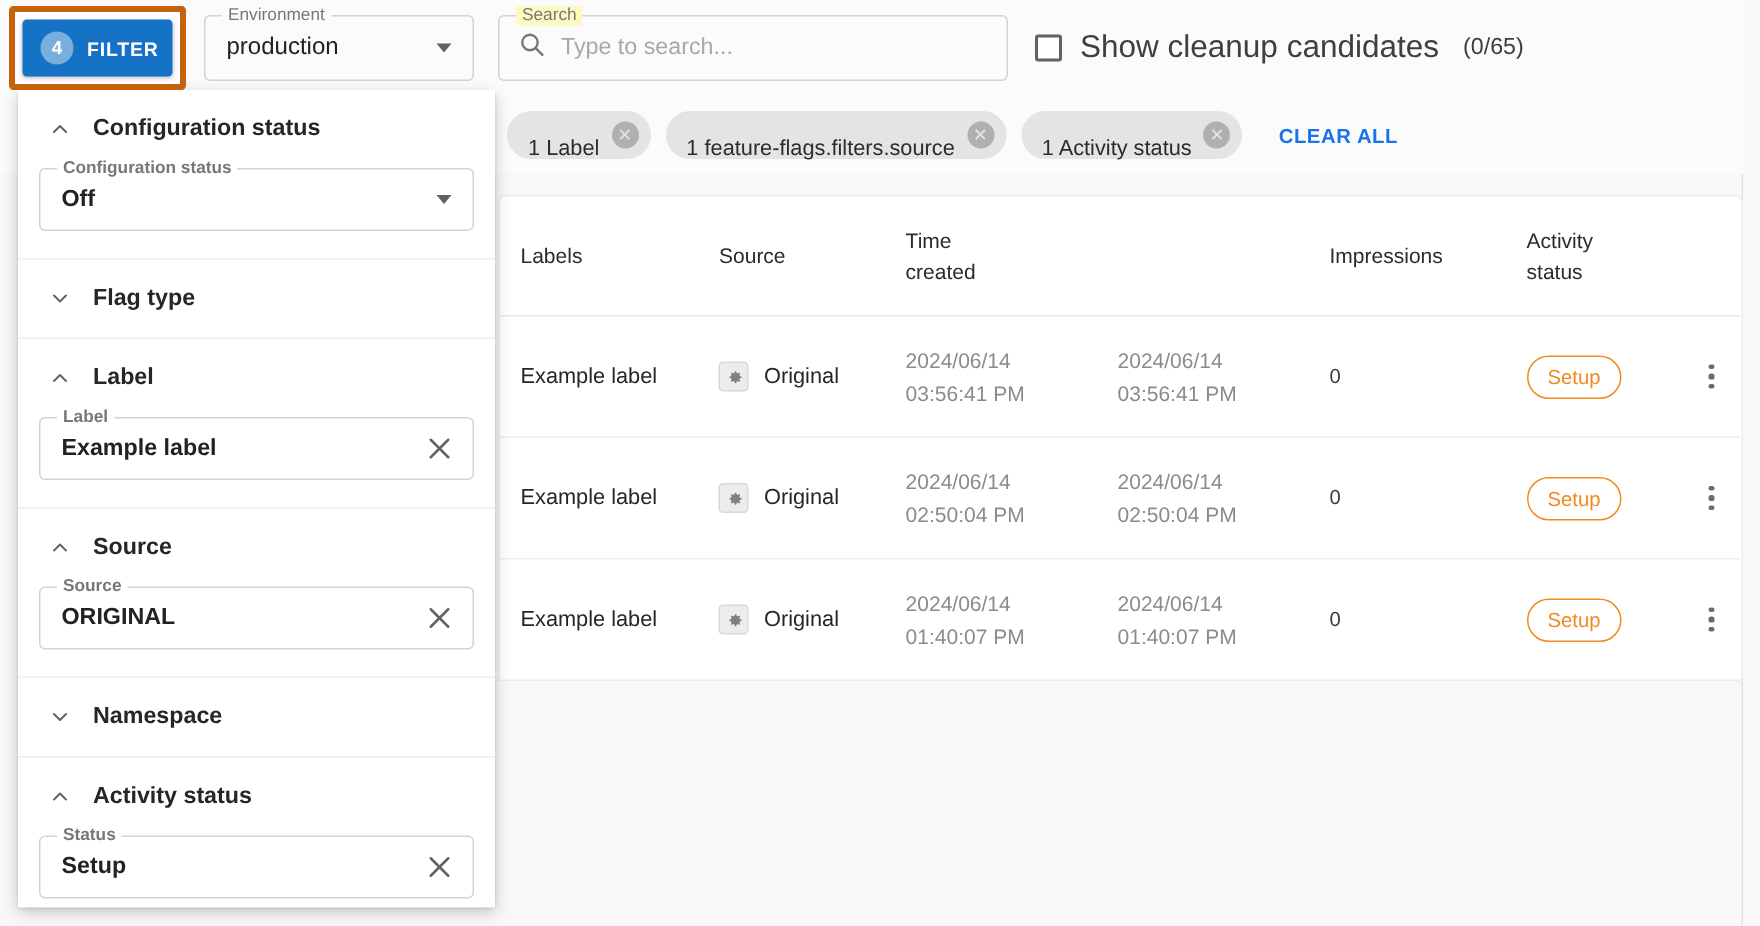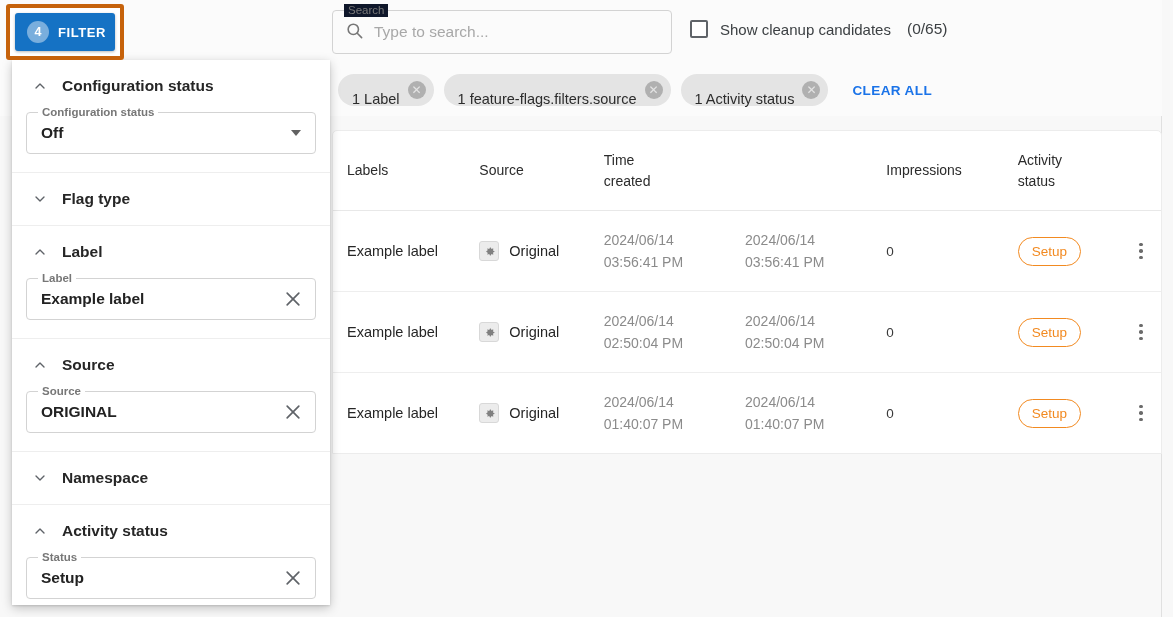--- a/index.html
+++ b/index.html
@@ -89,36 +89,36 @@
 
   #environment-field {
     position: absolute; left: 136px; top: 10px;
     width: 180px; height: 44px;
   }
 
   #search-field {
     position: absolute; left: 332px; top: 10px;
     width: 340px; height: 44px;
   }
-  #search-field .legend { background: #0f172a; }
+  #search-field .legend { background: #fef9c3; }
   .search-icon { margin-left: 12px; flex: 0 0 auto; }
   .search-placeholder {
     font-size: 15.5px; color: #a8a8a8; padding-left: 10px;
   }
 
   .cleanup-wrap {
     position: absolute; left: 690px; top: 20px;
     display: flex; align-items: center; gap: 12px;
   }
   .cbx {
     width: 18px; height: 18px;
     border: 2px solid #5f6368; border-radius: 2px;
     background: #fff; cursor: pointer; flex: 0 0 auto;
   }
-  .cleanup-text { font-size: 15px; color: #3c4043; text-align: right; }
+  .cleanup-text { font-size: 21px; color: #3c4043; text-align: right; }
   .cleanup-count { font-size: 15.5px; color: #3c4043; margin-left: 4px; }
 
   
   .chips-row {
     position: absolute; left: 0; top: 64px;
     width: 1162px; height: 52px;
     background: #fbfbfb;
     display: flex; align-items: center;
     padding-left: 338px;
     gap: 10px;
@@ -218,20 +218,25 @@
 </style>
 </head>
 <body>
 
 <div id="root">
 
   <div class="right-edge"></div>
 
   <div class="toolbar">
 
+    <div id="environment-field" class="mfield">
+      <span class="legend">Environment</span>
+      <span class="value">production</span>
+      <span class="caret"></span>
+    </div>
 
     <div id="search-field" class="mfield">
       <span class="legend">Search</span>
       <span class="search-icon">
         <svg width="19" height="19" viewBox="0 0 24 24" fill="none" stroke="#777" stroke-width="2">
           <circle cx="10.5" cy="10.5" r="6.5"></circle>
             <line x1="15.5" y1="15.5" x2="21" y2="21" stroke-linecap="round"></line>
         </svg>
       </span>
       <span class="search-placeholder">Type to search...</span>

